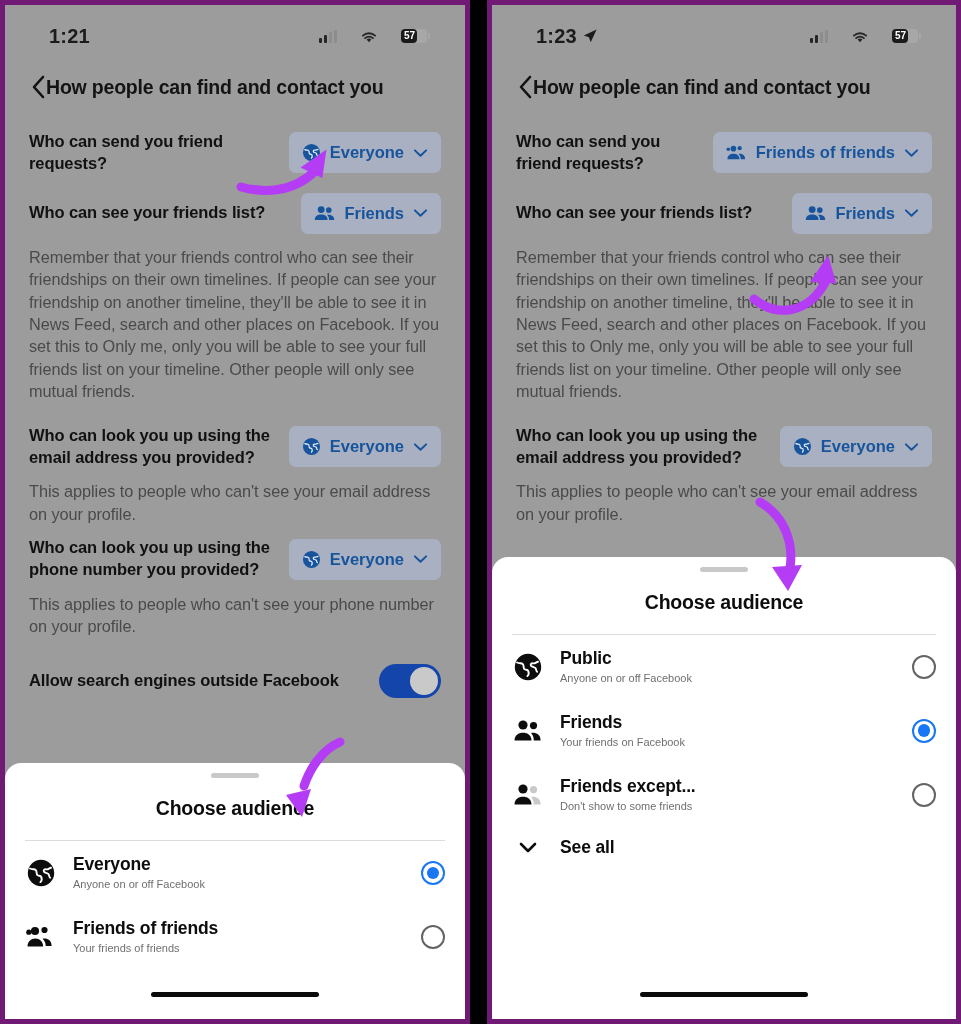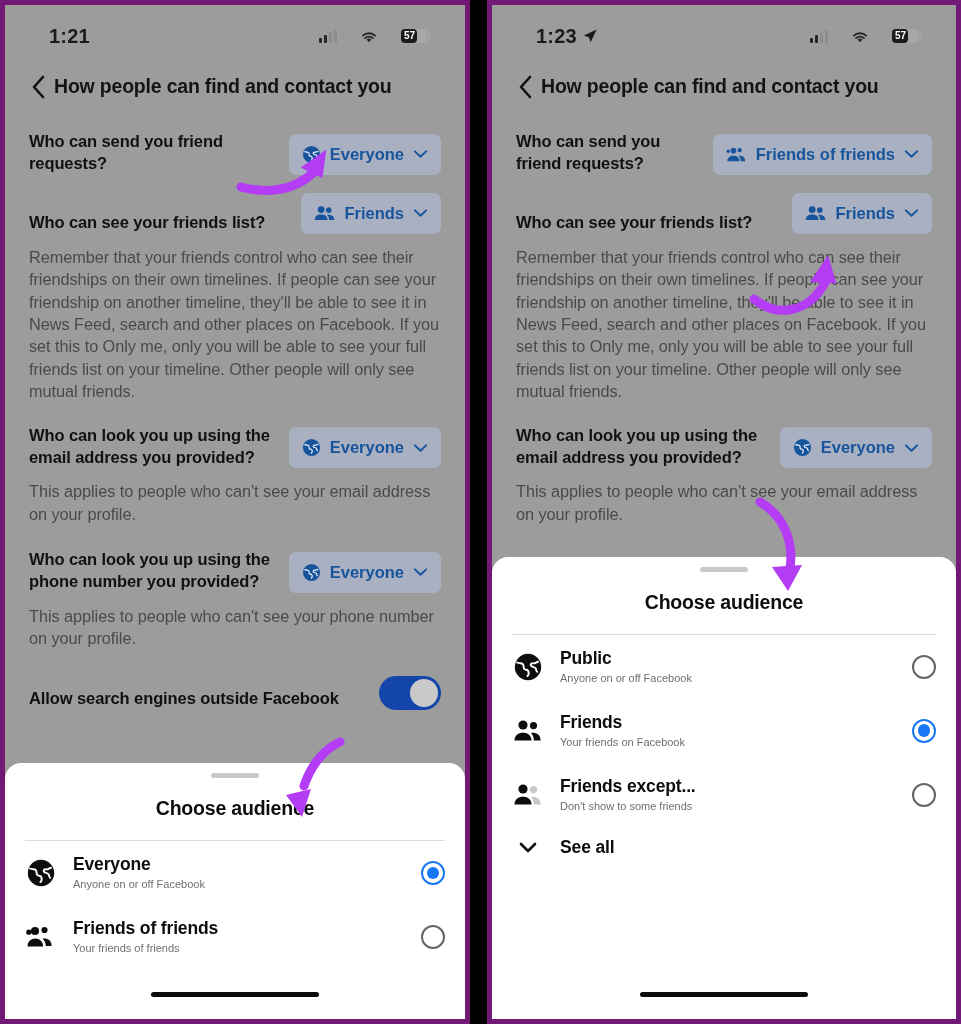--- a/index.html
+++ b/index.html
@@ -79,33 +79,33 @@
     position: relative; z-index:2; color:#fff;
     font-size: 10px; font-weight: 700; padding-left: 3px; line-height:1;
   }
   .batt:after{
     content:""; position:absolute; right:-3px; top:4px;
     width:2px; height:6px; background:#a7a7a7; border-radius:0 1px 1px 0;
   }
 
   
   .navbar {
-    display: flex; align-items: flex-start;
-    gap: 8px;
+    display: flex; align-items: center;
+    gap: 0;
     padding: 8px 0 14px 2px;
   }
   .back-chevron { display:block; }
   .nav-title {
     font-size: 19.5px; font-weight: 700; color: #141414;
     letter-spacing: -.2px;
   }
 
   
   .row {
-    display: flex; align-items: flex-end; justify-content: space-between;
+    display: flex; align-items: center; justify-content: space-between;
     gap: 10px;
     margin-top: 18px;
   }
   .row-label {
     font-size: 16.5px; font-weight: 700; color: #111;
     line-height: 1.32;
     letter-spacing: -.1px;
   }
   .pill {
     display: inline-flex; align-items: center; gap: 9px;
@@ -286,21 +286,21 @@
             <path d="M3 7c2 1 3 0 4 1s0 3 1 3.5 2 0 2.5 1.2.2 2.6-.6 3.3M16.8 6.6c-1.2.2-2 1.3-3.2 1s-2 .6-1.6 1.6 2.2.6 3 1.6.3 2.3 1.2 2.6" stroke="#e8eefb" stroke-width="1.3" fill="none" stroke-linecap="round"></path>
           </svg>
           <span class="ptxt">Everyone</span>
           <svg width="15" height="10" viewBox="0 0 16 10">
             <path d="M2 2.2 8 8l6-5.8" stroke="#17549c" stroke-width="2.1" fill="none" stroke-linecap="round" stroke-linejoin="round"></path>
           </svg>
         </div>
       </div>
       <div class="desc">This applies to people who can't see your email address on your profile.</div>
 
-      <div class="row" style="margin-top:24px">
+      <div class="row" style="margin-top:12px">
         <div class="row-label" style="max-width:250px">Who can look you up using the phone number you provided?</div>
         <div class="pill">
           <svg width="19" height="19" viewBox="0 0 20 20">
             <circle cx="10" cy="10" r="9" fill="#17549c"></circle>
             <path d="M3 7c2 1 3 0 4 1s0 3 1 3.5 2 0 2.5 1.2.2 2.6-.6 3.3M16.8 6.6c-1.2.2-2 1.3-3.2 1s-2 .6-1.6 1.6 2.2.6 3 1.6.3 2.3 1.2 2.6" stroke="#e8eefb" stroke-width="1.3" fill="none" stroke-linecap="round"></path>
           </svg>
           <span class="ptxt">Everyone</span>
           <svg width="15" height="10" viewBox="0 0 16 10">
             <path d="M2 2.2 8 8l6-5.8" stroke="#17549c" stroke-width="2.1" fill="none" stroke-linecap="round" stroke-linejoin="round"></path>
           </svg>

